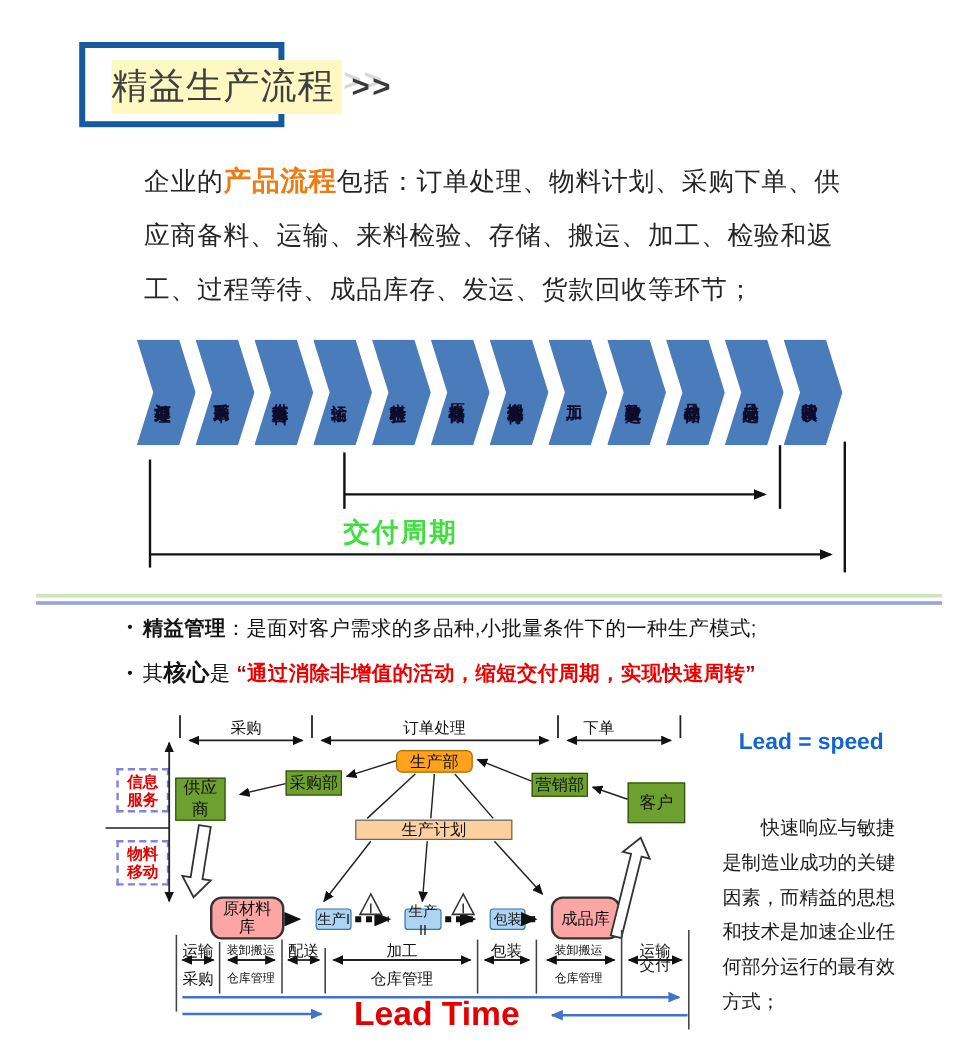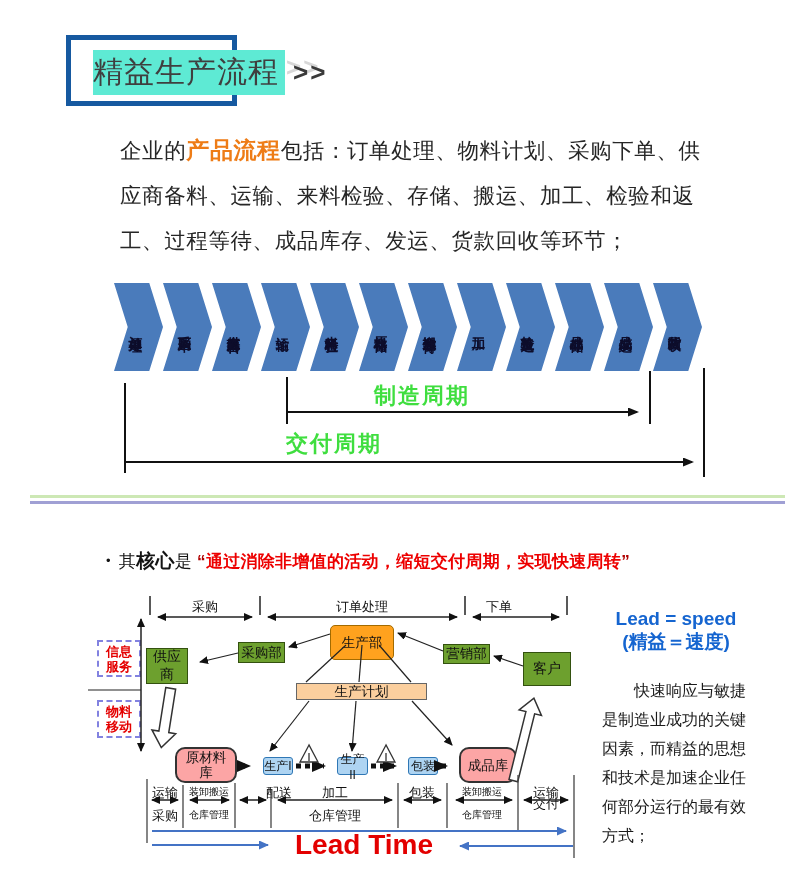--- a/index.html
+++ b/index.html
@@ -5,21 +5,21 @@
   html,body{margin:0;padding:0;background:#fff;}
   .slide{
     position:relative;width:800px;height:884px;background:#fff;overflow:hidden;
     font-family:"Liberation Sans","DejaVu Sans",sans-serif;color:#262626;
   }
   .abs{position:absolute;}
 
   
   .title-box{left:66px;top:35px;width:161px;height:61px;border:5px solid #1659A0;}
   .title-row{left:93px;top:50px;display:flex;align-items:center;z-index:2;}
-  .title-text{font-size:30px;color:#3F3F3F;background:#5eead4;padding:2px 6px 2px 0;letter-spacing:1px;}
+  .title-text{font-size:30px;color:#3F3F3F;background:#fef9c3;padding:2px 6px 2px 0;letter-spacing:1px;}
   .title-arrows{font-size:26px;font-weight:bold;color:#3A3A3A;margin-left:8px;letter-spacing:2px;
                 text-shadow:-7px -5px 0 #D8D8D8;}
 
   
   .intro{left:120px;top:128px;width:582px;font-size:21.5px;line-height:45px;letter-spacing:0.6px;color:#262626;}
   .intro .hl{color:#EE7C16;font-weight:bold;font-size:23px;}
 
   
   .chevrons{left:114px;top:283px;display:flex;}
   .chev{position:relative;width:49px;height:88px;background:#4A7BBB;
@@ -119,78 +119,79 @@
         <span class="chev-label">成品存储</span>
       </div>
     <div class="chev">
         <span class="chev-label">成品发运</span>
       </div>
     <div class="chev">
         <span class="chev-label">货款回收</span>
       </div>
   </div>
 
-  <div class="abs cycle-label" style="left:334px;top:381px;">制造周期</div>
   <div class="abs cycle-label" style="left:246px;top:429px;">交付周期</div>
 
   <div class="abs div-green"></div>
   <div class="abs div-purple"></div>
 
+  <div class="abs bullet" style="top:512px;">
+    <span class="dot">•</span><span class="b">精益管理</span><span>：是面对客户需求的多品种,小批量条件下的一种生产模式;</span>
+  </div>
   <div class="abs bullet" style="top:548px;">
     <span class="dot">•</span><span>其</span><span class="core">核心</span><span>是 </span><span class="qt">“</span><span class="red">通过消除非增值的活动，缩短交付周期，实现快速周转</span><span class="qt">”</span>
   </div>
 
   <div class="mlabel" style="left:160px;top:598px;width:90px;">采购</div>
   <div class="mlabel" style="left:302px;top:598px;width:120px;">订单处理</div>
   <div class="mlabel" style="left:454px;top:598px;width:90px;">下单</div>
 
   <div class="dashedbox" style="left:97px;top:640px;width:40px;height:33px;">
     <span>信息</span>
       <span>服务</span>
   </div>
   <div class="dashedbox" style="left:97px;top:700px;width:40px;height:34px;">
     <span>物料</span>
       <span>移动</span>
   </div>
 
   <div class="node green" style="left:146px;top:648px;width:42px;height:36px;font-size:14px;">供应商</div>
   <div class="node green" style="left:238px;top:642px;width:47px;height:21px;">采购部</div>
-  <div class="node orange" style="left:330px;top:625px;width:64px;height:35px;">生产部</div>
+  <div class="node orange" style="left:330px;top:625px;width:64px;height:19px;">生产部</div>
   <div class="node green" style="left:443px;top:644px;width:47px;height:20px;">营销部</div>
   <div class="node green" style="left:523px;top:652px;width:48px;height:34px;font-size:14px;">客户</div>
   <div class="node peach" style="left:296px;top:683px;width:131px;height:17px;">生产计划</div>
 
   <div class="node grayr" style="left:175px;top:747px;width:62px;height:36px;flex-direction:column;">
     <span>原材料</span>
       <span>库</span>
   </div>
   <div class="node bluebox" style="left:263px;top:757px;width:30px;height:18px;">生产I</div>
   <div class="node bluebox" style="left:337px;top:757px;width:31px;height:18px;">生产II</div>
   <div class="node bluebox" style="left:408px;top:757px;width:30px;height:18px;">包装</div>
   <div class="node grayr" style="left:459px;top:747px;width:58px;height:36px;">成品库</div>
 
   <div class="mlabel" style="left:147px;top:784px;width:36px;">运输</div>
   <div class="mlabel small" style="left:183px;top:785px;width:52px;">装卸搬运</div>
-  <div class="mlabel" style="left:235px;top:784px;width:36px;padding-left:26px;">配送</div>
+  <div class="mlabel" style="left:235px;top:784px;width:36px;">配送</div>
   <div class="mlabel" style="left:305px;top:784px;width:60px;">加工</div>
   <div class="mlabel" style="left:404px;top:784px;width:36px;">包装</div>
   <div class="mlabel small" style="left:456px;top:785px;width:52px;">装卸搬运</div>
   <div class="mlabel" style="left:528px;top:784px;width:36px;">运输</div>
 
   <div class="mlabel" style="left:147px;top:807px;width:36px;">采购</div>
   <div class="mlabel small" style="left:183px;top:808px;width:52px;">仓库管理</div>
   <div class="mlabel" style="left:305px;top:807px;width:60px;">仓库管理</div>
   <div class="mlabel small" style="left:456px;top:808px;width:52px;">仓库管理</div>
   <div class="mlabel" style="left:528px;top:795px;width:36px;">交付</div>
 
   <div class="abs lead-time">Lead Time</div>
 
   <div class="abs lean-head">
     <div>Lead = speed</div>
-    <div>(精益＝速度)</div>
   </div>
   <div class="abs side-note">快速响应与敏捷是制造业成功的关键因素，而精益的思想和技术是加速企业任何部分运行的最有效方式；</div>
 
   <svg class="overlay" viewBox="0 0 800 884">
     <defs>
       <marker id="mA" markerUnits="userSpaceOnUse" markerWidth="11" markerHeight="9" refX="9" refY="4.5" orient="auto-start-reverse">
         <path d="M0,0 L11,4.5 L0,9 Z" fill="#111"></path>
       </marker>
       <marker id="mS" markerUnits="userSpaceOnUse" markerWidth="9" markerHeight="8" refX="8" refY="4" orient="auto-start-reverse">
         <path d="M0,0 L9,4 L0,8 Z" fill="#111"></path>

